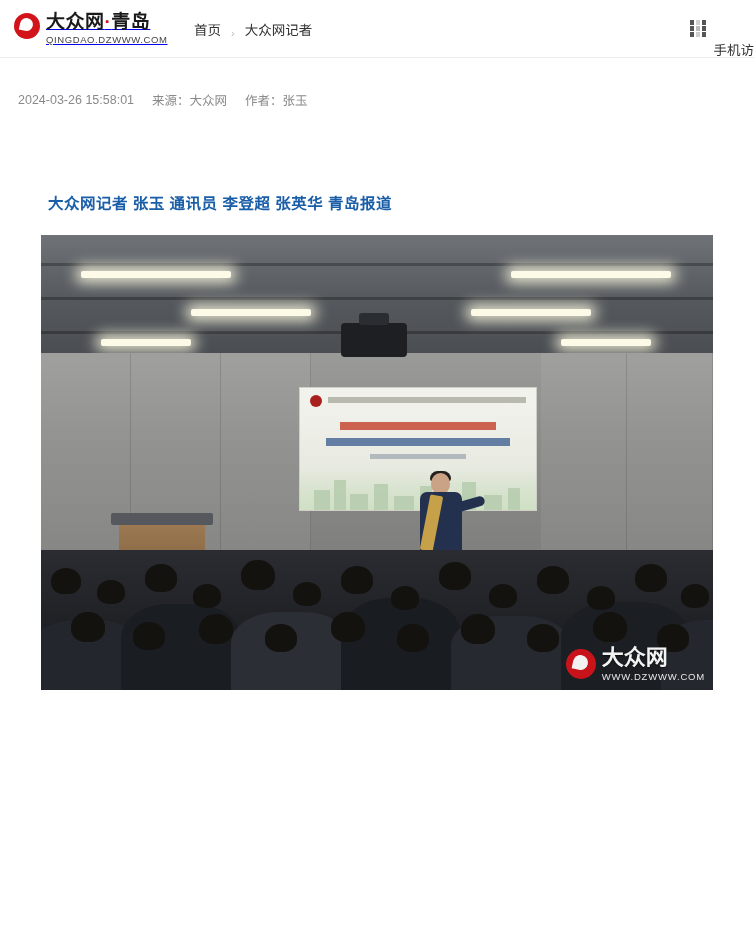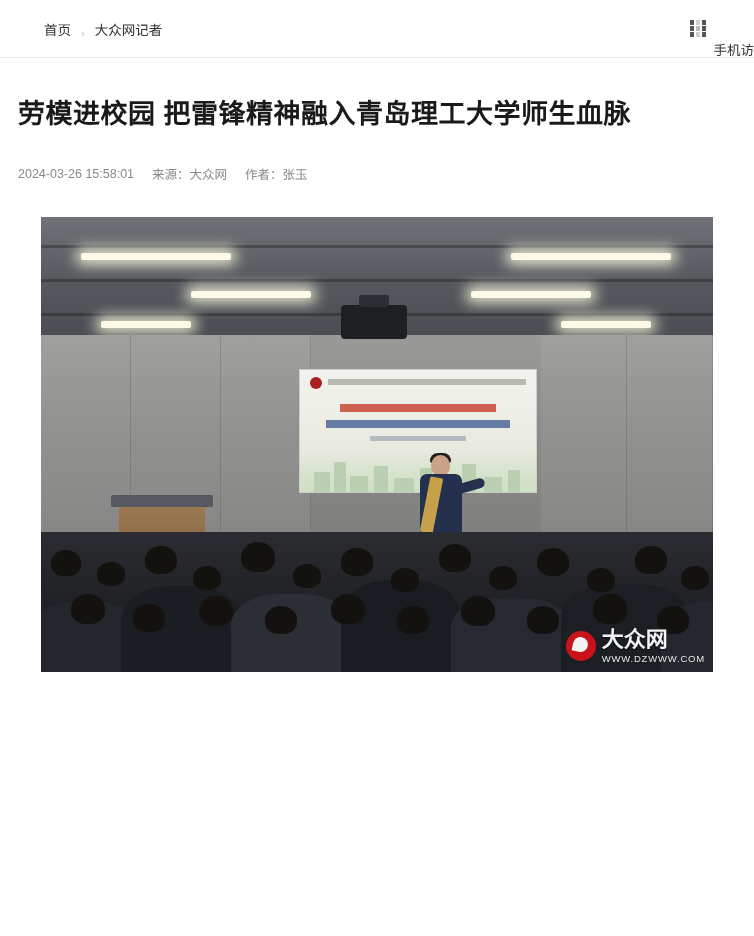--- a/index.html
+++ b/index.html
@@ -303,20 +303,27 @@
     background: #fff; transform: rotate(12deg);
   }
   .wm-text { display: flex; flex-direction: column; line-height: 1.05; }
   .wm-cn { font-size: 22px; font-weight: bold; color: #fff; text-shadow: 0 1px 2px rgba(0,0,0,.6); }
   .wm-en { font-size: 9.5px; color: #f0f0f0; letter-spacing: .8px; margin-top: 3px; }
 </style>
 </head>
 <body>
 
 <div class="site-header">
+  <a class="logo-block" href="#">
+    <span class="logo-mark"></span>
+    <span class="logo-text-wrap">
+      <span class="logo-cn"><span>大众网</span><span class="sep">·</span><span>青岛</span></span>
+      <span class="logo-en">QINGDAO.DZWWW.COM</span>
+    </span>
+  </a>
 
   <nav class="nav-crumbs">
     <a class="crumb" href="#">首页</a>
     <span class="chev">›</span>
     <a class="crumb" href="#">大众网记者</a>
   </nav>
 
   <div class="header-right">
     <span class="qr-icon">
       <i></i>
@@ -328,28 +335,28 @@
         <i></i>
         <i></i>
         <i></i>
     </span>
     <span class="mobile-label">手机访</span>
   </div>
 </div>
 
 <div class="article">
 
-  <h1 class="article-title">劳模进校园 把雷锋精神融入青岛理工大学师生血脉</h1>
 
   <div class="meta-row">
     <span class="meta-item">2024-03-26 15:58:01</span>
     <span class="meta-item">来源：大众网</span>
     <span class="meta-item">作者：张玉</span>
   </div>
 
+  <div class="byline">大众网记者 张玉 通讯员 李登超 张英华 青岛报道</div>
 
 
   <figure class="photo-wrap" style="margin:22px auto 0 auto;">
     <div class="ceiling">
       <div class="beam" style="top:28px;"></div>
       <div class="beam" style="top:62px;"></div>
       <div class="beam" style="top:96px;"></div>
       <span class="light" style="left:40px; top:36px; width:150px;"></span>
       <span class="light" style="left:470px; top:36px; width:160px;"></span>
       <span class="light" style="left:150px; top:74px; width:120px;"></span>

